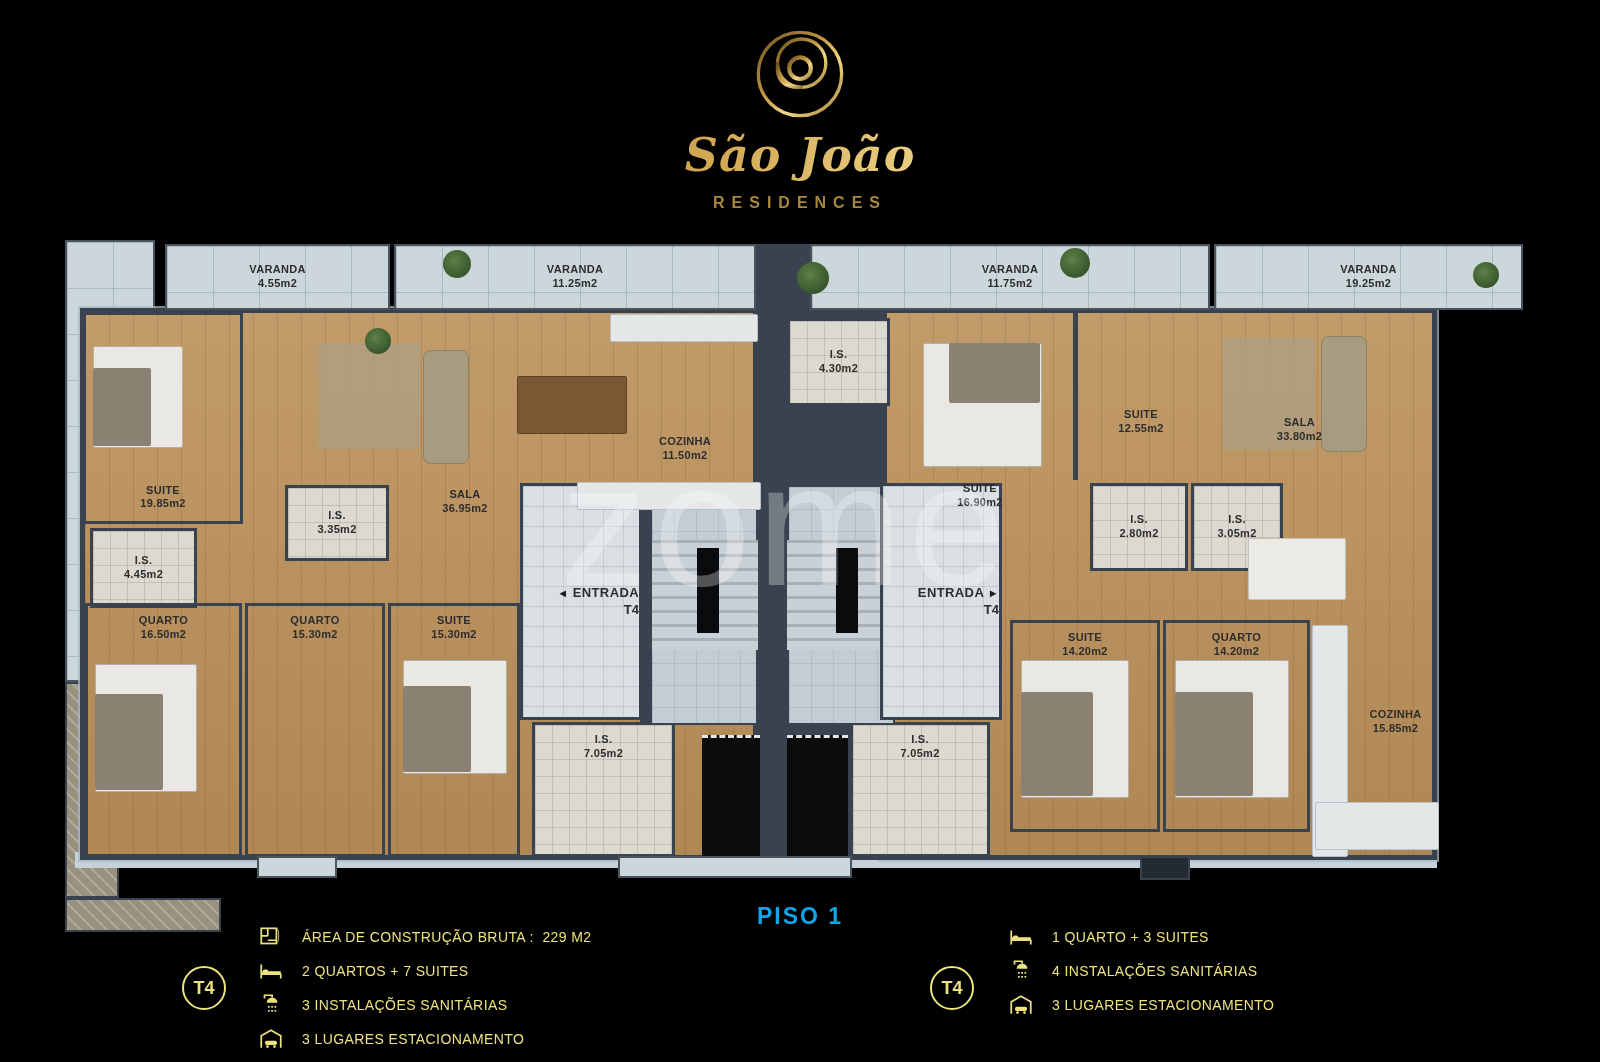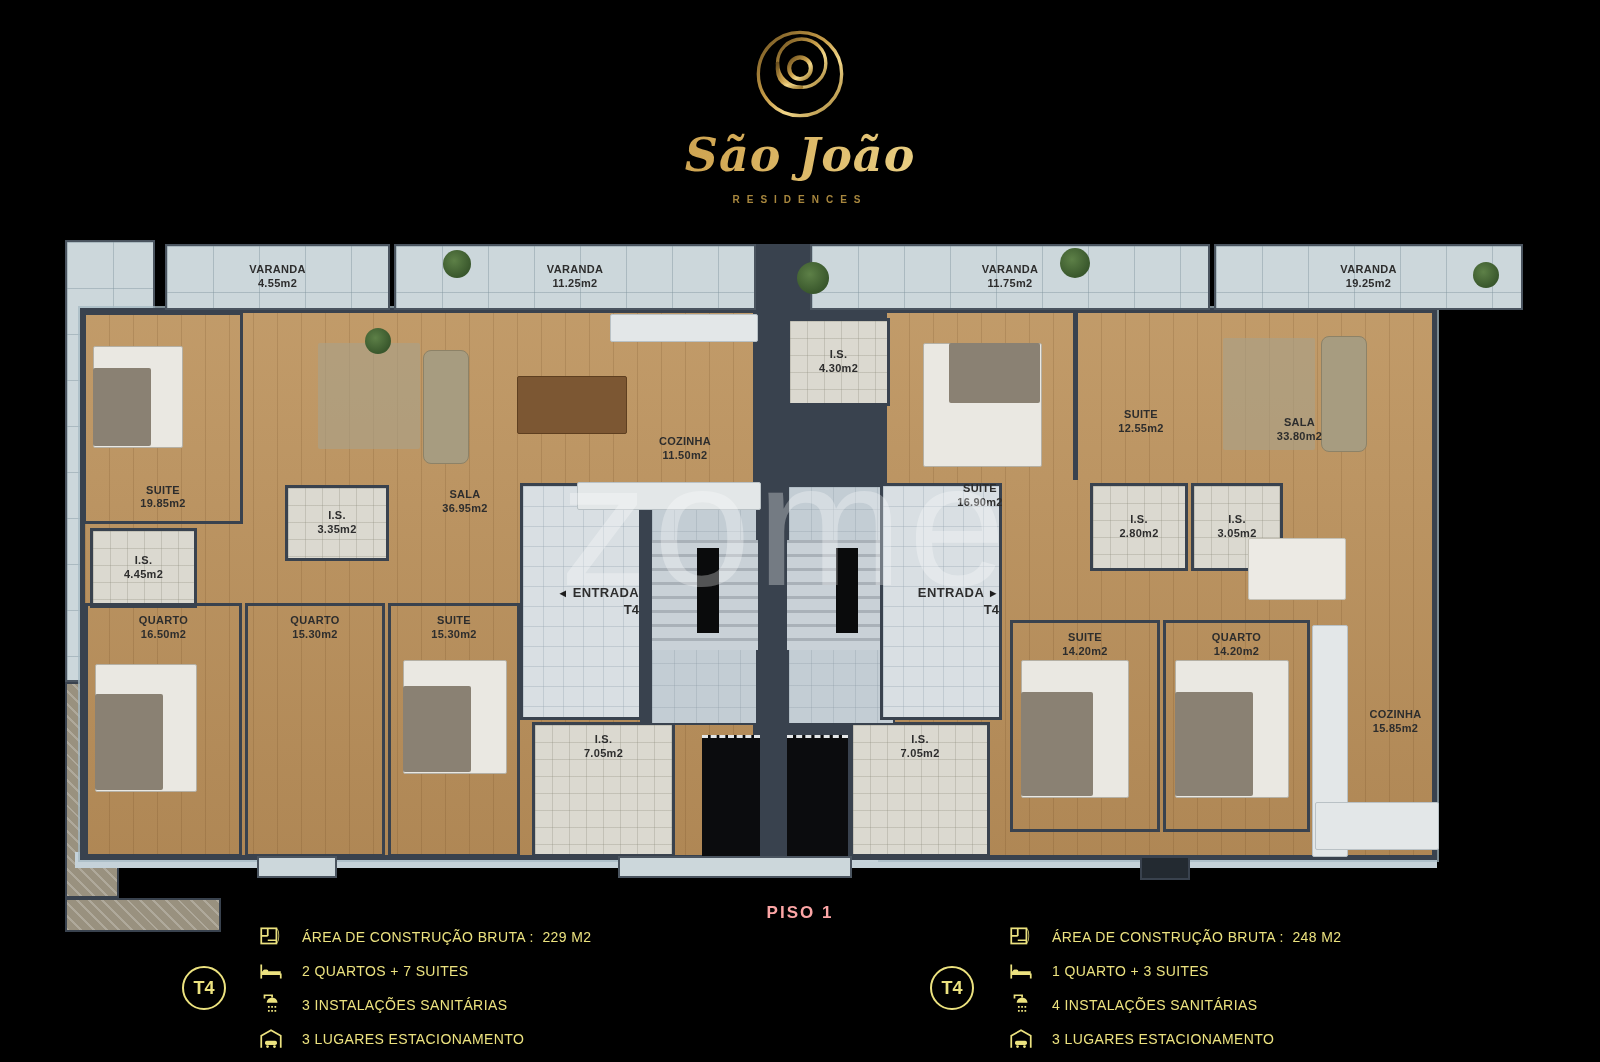--- a/index.html
+++ b/index.html
@@ -10,21 +10,21 @@
   .brand{position:absolute;left:0;top:0;width:1600px;text-align:center;}
   .brand-logo{position:absolute;left:750px;top:24px;width:100px;height:100px;}
   .brand-name{position:absolute;left:0;top:128px;width:1600px;
               font-family:"DejaVu Serif",serif;font-style:italic;font-weight:700;
               font-size:46px;letter-spacing:1px;
               color:#c9a34f;
               background-image:linear-gradient(100deg,#7e5c25 10%,#d3a955 45%,#eed68c 60%,#9c7930 95%);
               -webkit-background-clip:text;background-clip:text;
               -webkit-text-fill-color:transparent;}
   .brand-sub{position:absolute;left:0;top:194px;width:1600px;
-             font-size:10px;font-weight:600;letter-spacing:7px;color:#a8873e;}
+             font-size:16px;font-weight:600;letter-spacing:7px;color:#a8873e;}
 
   
   .plan{position:absolute;left:65px;top:240px;width:1458px;height:622px;}
   .apt-base{position:absolute;background:#b9905c;
             background-image:repeating-linear-gradient(90deg,rgba(80,45,10,.14) 0 1px,rgba(255,255,255,0) 1px 24px),
                              linear-gradient(180deg,rgba(255,235,200,.12),rgba(60,30,0,.08));
             border:5px solid #39424e;box-shadow:0 0 0 2px rgba(165,185,195,.75);box-sizing:border-box;}
   .core-bg{position:absolute;background:#39424e;}
   .ledge{position:absolute;background:#c5d2d9;}
 
@@ -76,21 +76,21 @@
   .bedD{background:#8a8173;}
   .counter{background:#e3e7e8;border:1px solid #b9c1c5;}
   .plant{background:radial-gradient(circle at 40% 38%,#5d8047,#39572c 70%);border-radius:50%;border:none;}
 
   
   .watermark{position:absolute;left:560px;top:424px;font-size:175px;font-weight:400;
              letter-spacing:6px;color:rgba(255,255,255,.30);z-index:6;pointer-events:none;}
 
   
   .piso{position:absolute;left:700px;top:903px;width:200px;text-align:center;
-        font-size:17px;font-weight:700;letter-spacing:2px;color:#fca5a5;}
+        font-size:23px;font-weight:700;letter-spacing:2px;color:#0ea5e9;}
   .badge{position:absolute;width:44px;height:44px;border:2px solid #ece27f;border-radius:50%;
          display:flex;align-items:center;justify-content:center;
          font-size:18px;font-weight:700;color:#ece27f;box-sizing:border-box;}
   .legend{position:absolute;display:flex;flex-direction:column;}
   .legend-row{display:flex;align-items:center;gap:18px;height:26px;margin-bottom:8px;}
   .legend-row svg{flex:0 0 26px;}
   .legend-text{font-size:14px;font-weight:500;letter-spacing:.4px;color:#ece27f;white-space:pre;}
 </style>
 </head>
 <body>
@@ -305,28 +305,20 @@
           <circle cx="15.2" cy="19" r="1.3" fill="#ece27f" stroke="none"></circle>
       </svg>
       <span class="legend-text">3 LUGARES ESTACIONAMENTO</span>
     </div>
   </div>
 
   <div class="badge" style="left:930px;top:966px;">T4</div>
   <div class="legend" style="left:1008px;top:924px;">
     <div class="legend-row">
       <svg width="26" height="26" viewBox="0 0 24 24" fill="none" stroke="#ece27f" stroke-width="1.6">
-        <rect x="3" y="4" width="14" height="14"></rect>
-          <path d="M3 11h6M9 4v7M9 15h8"></path>
-          <path d="M17 4c3.5.5 3.5 13.5 0 14 2.5-2 2.5-12 0-14z" fill="#ece27f" stroke="none"></path>
-      </svg>
-      <span class="legend-text">ÁREA DE CONSTRUÇÃO BRUTA :  248 M2</span>
-    </div>
-    <div class="legend-row">
-      <svg width="26" height="26" viewBox="0 0 24 24" fill="none" stroke="#ece27f" stroke-width="1.6">
         <path d="M3 6v13"></path>
           <path d="M3 15h18v4"></path>
           <rect x="4.5" y="10.5" width="5" height="3" rx="1.5" fill="#ece27f" stroke="none"></rect>
           <path d="M3 13.5h18" stroke-width="2.6"></path>
       </svg>
       <span class="legend-text">1 QUARTO + 3 SUITES</span>
     </div>
     <div class="legend-row">
       <svg width="26" height="26" viewBox="0 0 24 24" fill="none" stroke="#ece27f" stroke-width="1.6">
         <path d="M8 10a5 5 0 0 1 10 0z" fill="#ece27f" stroke="none"></path>

